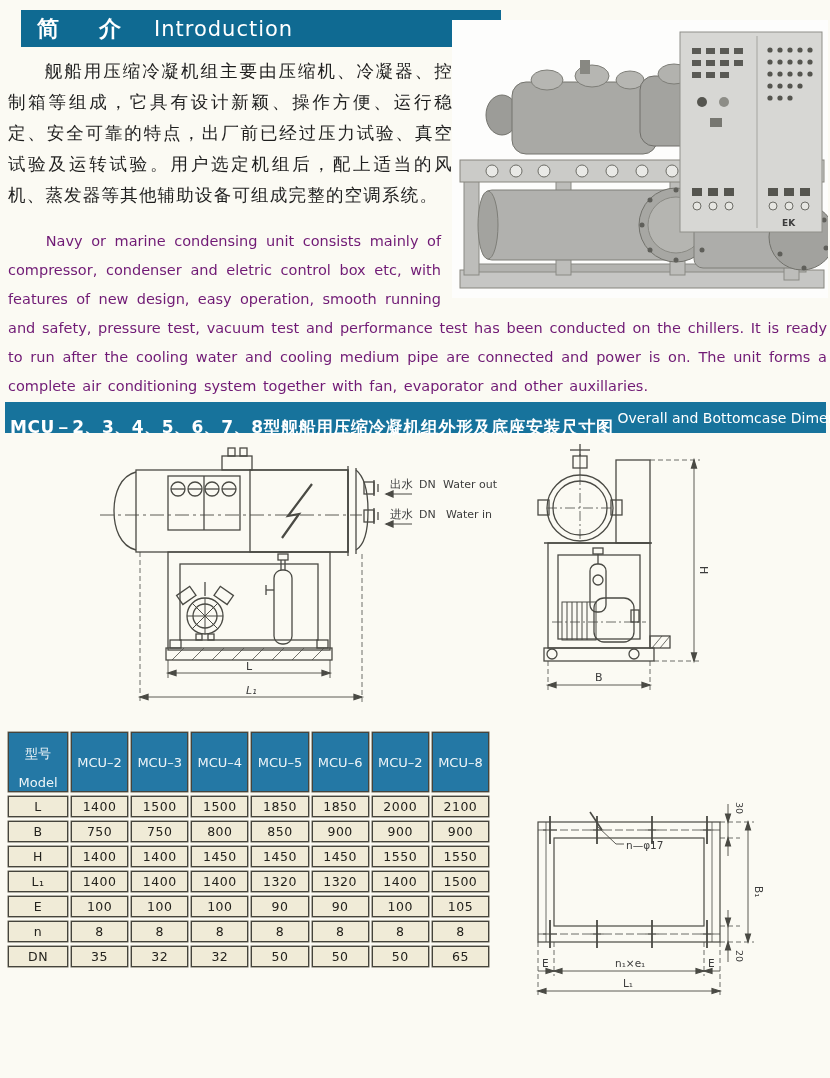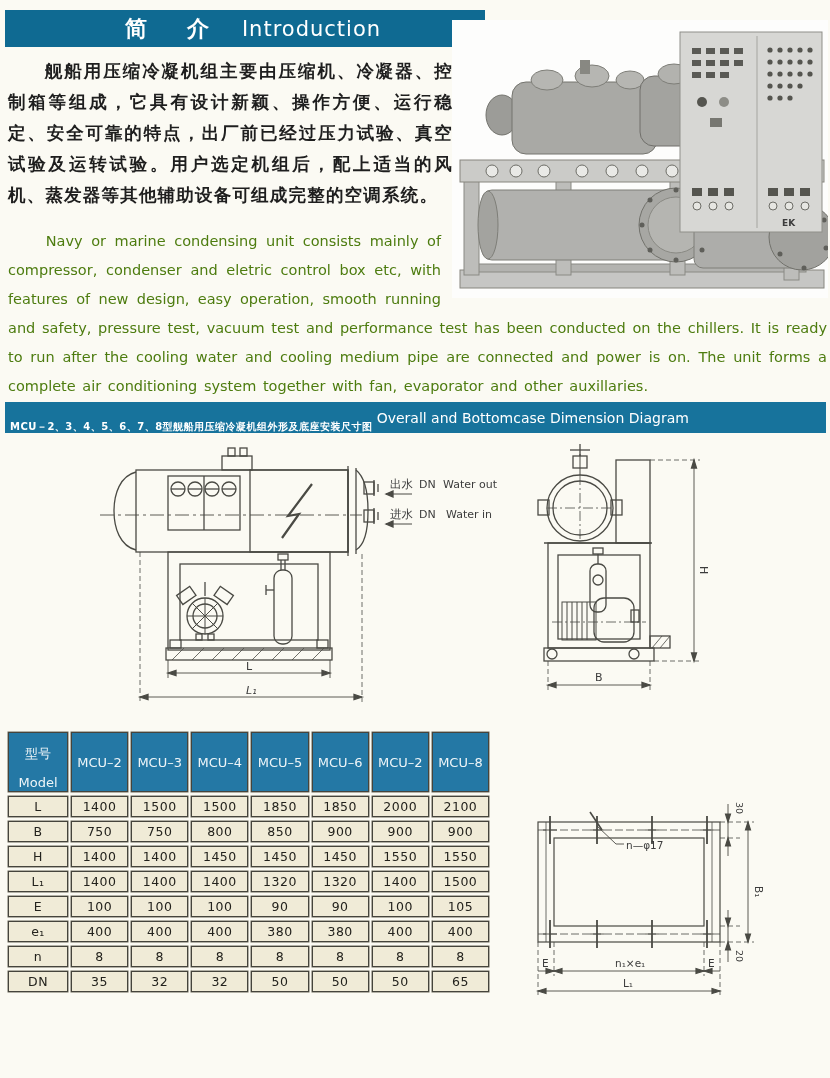--- a/index.html
+++ b/index.html
@@ -1,32 +1,32 @@
 <!DOCTYPE html>
 <html><head>
 <meta charset="utf-8">
 <style>
   html,body{margin:0;padding:0;}
   body{width:830px;height:1078px;background:#ffffff;font-family:"DejaVu Sans","Liberation Sans",sans-serif;}
   .page{position:relative;width:830px;height:1078px;background:#fbfaf3;overflow:hidden;}
 
   
   .banner{position:absolute;background:#0f6a92;color:#fff;display:flex;align-items:center;box-sizing:border-box;}
-  .banner1{left:5px;top:10px;width:480px;height:37px;padding-left:16px;justify-content:center;}
+  .banner1{left:21px;top:10px;width:480px;height:37px;padding-left:16px;}
   .banner1 .cn{font-size:22px;font-weight:bold;letter-spacing:9px;}
   .banner1 .en{font-size:21px;margin-left:24px;letter-spacing:1px;}
   .banner2{left:5px;top:402px;width:821px;height:31px;background:#17739c;padding-left:5px;}
-  .banner2 .cn{font-size:10px;font-weight:bold;letter-spacing:0.5px;white-space:nowrap;margin-top:19px;}
+  .banner2 .cn{font-size:17px;font-weight:bold;letter-spacing:0.5px;white-space:nowrap;margin-top:19px;}
   .banner2 .en{font-size:14px;margin-left:4px;white-space:nowrap;}
 
   
   .cn-para{position:absolute;left:8px;top:56px;width:445px;margin:0;font-size:17.5px;line-height:31px;
-           letter-spacing:1.2px;text-align:justify;text-indent:2.1em;font-weight:700;color:#1e1e1e;}
+           letter-spacing:1.2px;text-align:justify;text-indent:2.1em;font-weight:400;color:#1e1e1e;}
   .en-para{position:absolute;left:8px;top:227px;width:819px;margin:0;font-size:14.5px;line-height:29px;
-           text-align:justify;text-indent:2.6em;color:#4d7c0f;word-spacing:2px;}
+           text-align:justify;text-indent:2.6em;color:#701a75;word-spacing:2px;}
   .float-spacer{float:right;width:386px;height:74px;}
 
   
   .photo{position:absolute;left:452px;top:20px;width:376px;height:278px;}
 
   
   .drw{position:absolute;}
   .front-view{left:100px;top:444px;}
   .side-view{left:532px;top:440px;}
   .base-view{left:512px;top:790px;}
@@ -496,30 +496,20 @@
           <td>E</td>
           <td>100</td>
           <td>100</td>
           <td>100</td>
           <td>90</td>
           <td>90</td>
           <td>100</td>
           <td>105</td>
         </tr>
         <tr>
-          <td>e₁</td>
-          <td>400</td>
-          <td>400</td>
-          <td>400</td>
-          <td>380</td>
-          <td>380</td>
-          <td>400</td>
-          <td>400</td>
-        </tr>
-        <tr>
           <td>n</td>
           <td>8</td>
           <td>8</td>
           <td>8</td>
           <td>8</td>
           <td>8</td>
           <td>8</td>
           <td>8</td>
         </tr>
         <tr>

